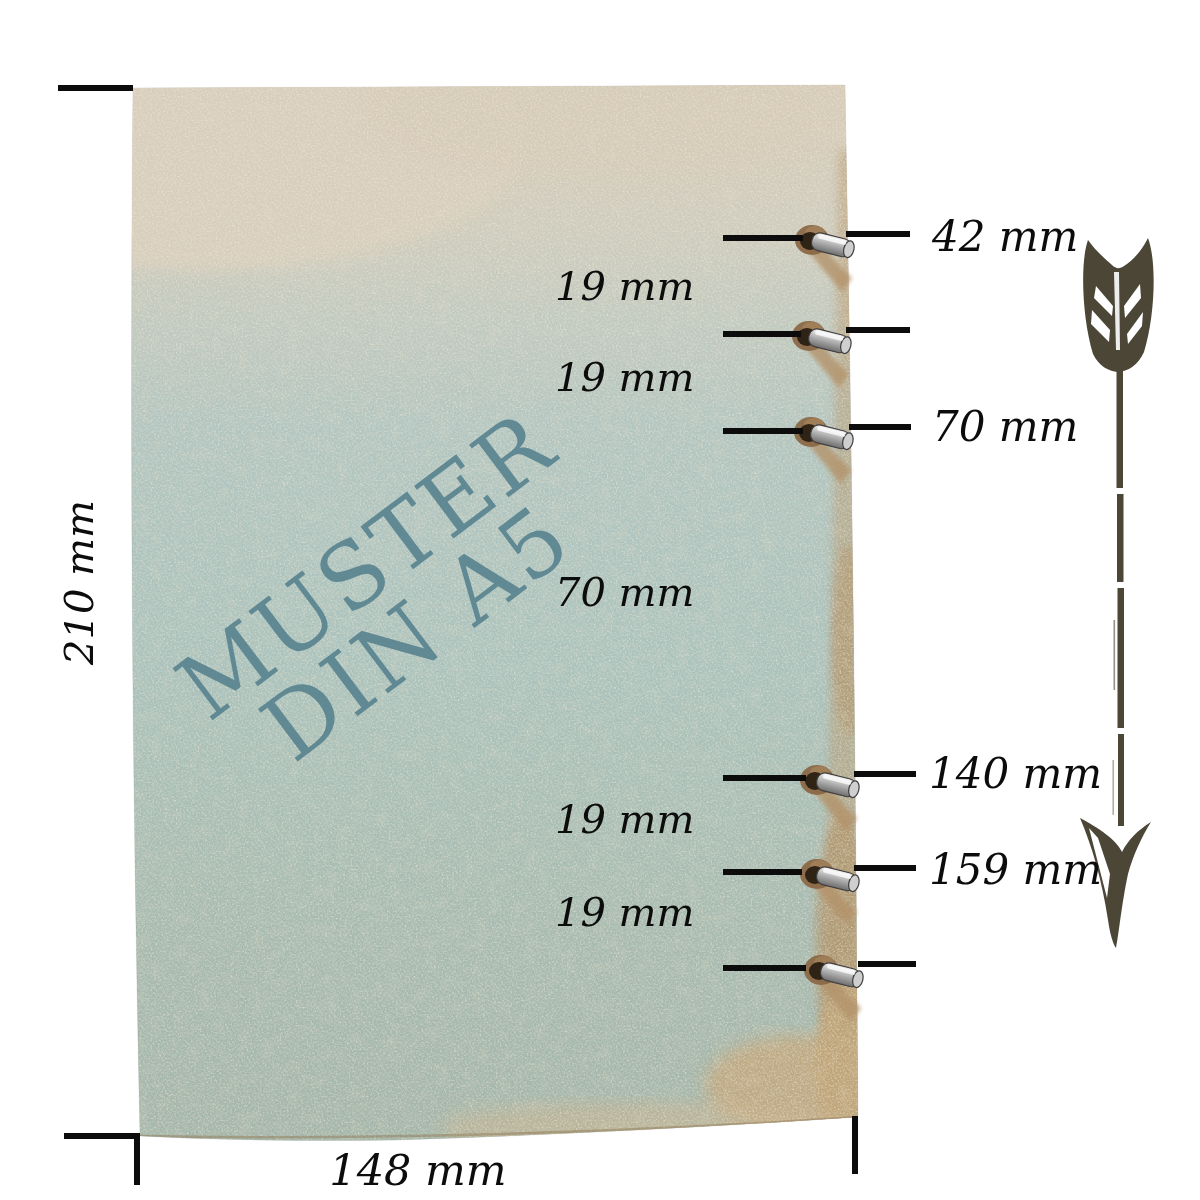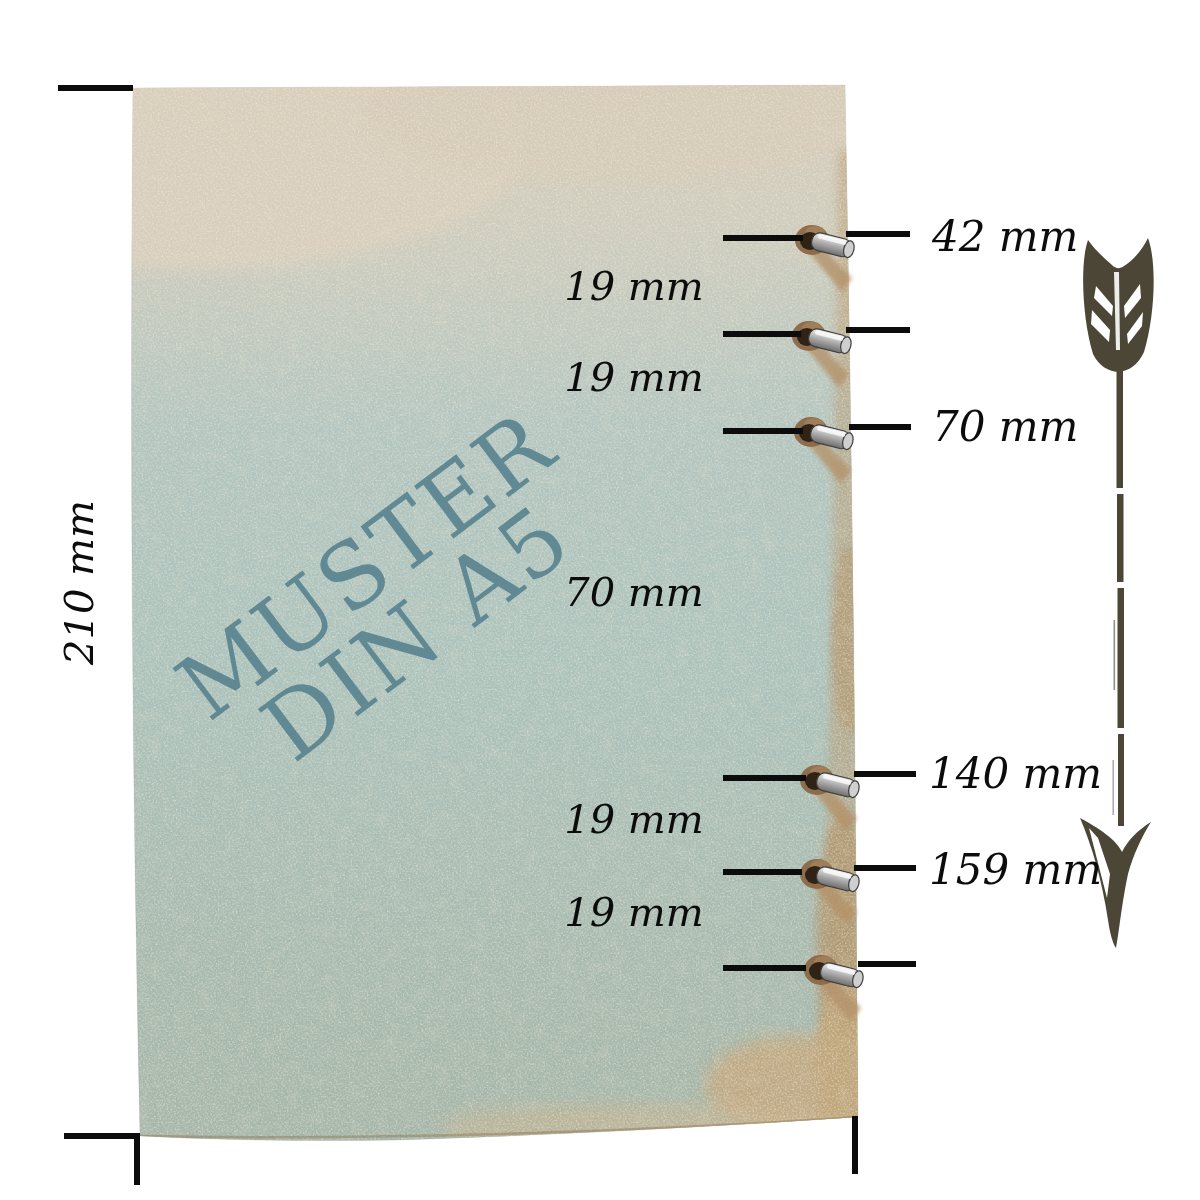--- a/index.html
+++ b/index.html
@@ -14,21 +14,21 @@
     text-align:center;color:var(--c-watermark,#55818e);
     font-size:90px;line-height:84px;letter-spacing:3px;opacity:.88;
     font-family:"DejaVu Serif",serif;white-space:nowrap;
   }
   .watermark span{display:block;}
   .lbl{
     position:absolute;z-index:3;color:var(--c-line,#0c0c0c);
     font-style:italic;font-family:"DejaVu Serif",serif;white-space:nowrap;
   }
   .lbl-r{font-size:42px;line-height:52px;}
-  .lbl-l{font-size:40px;line-height:50px;width:158px;text-align:center;}
+  .lbl-l{font-size:40px;line-height:50px;width:158px;text-align:left;}
   .lbl-w{font-size:43px;line-height:52px;width:200px;text-align:center;}
   .lbl-h{font-size:40px;line-height:52px;width:160px;text-align:center;
          transform:rotate(-90deg);transform-origin:center;}
   .pline{position:absolute;z-index:3;background:var(--c-line,#0c0c0c);}
 </style>
 </head>
 <body>
 
 <div id="canvas">
 
@@ -168,14 +168,15 @@
   <div class="lbl lbl-r" style="left:929px;top:748px">140 mm</div>
   <div class="lbl lbl-r" style="left:929px;top:844px">159 mm</div>
 
   <div class="lbl lbl-l" style="left:555px;top:261px">19 mm</div>
   <div class="lbl lbl-l" style="left:555px;top:352px">19 mm</div>
   <div class="lbl lbl-l" style="left:555px;top:567px">70 mm</div>
   <div class="lbl lbl-l" style="left:555px;top:794px">19 mm</div>
   <div class="lbl lbl-l" style="left:555px;top:887px">19 mm</div>
 
   <div class="lbl lbl-h" style="left:-1px;top:559px">210 mm</div>
+  <div class="lbl lbl-w" style="left:318px;top:1144px">148 mm</div>
 
 </div>
 
 </body></html>

